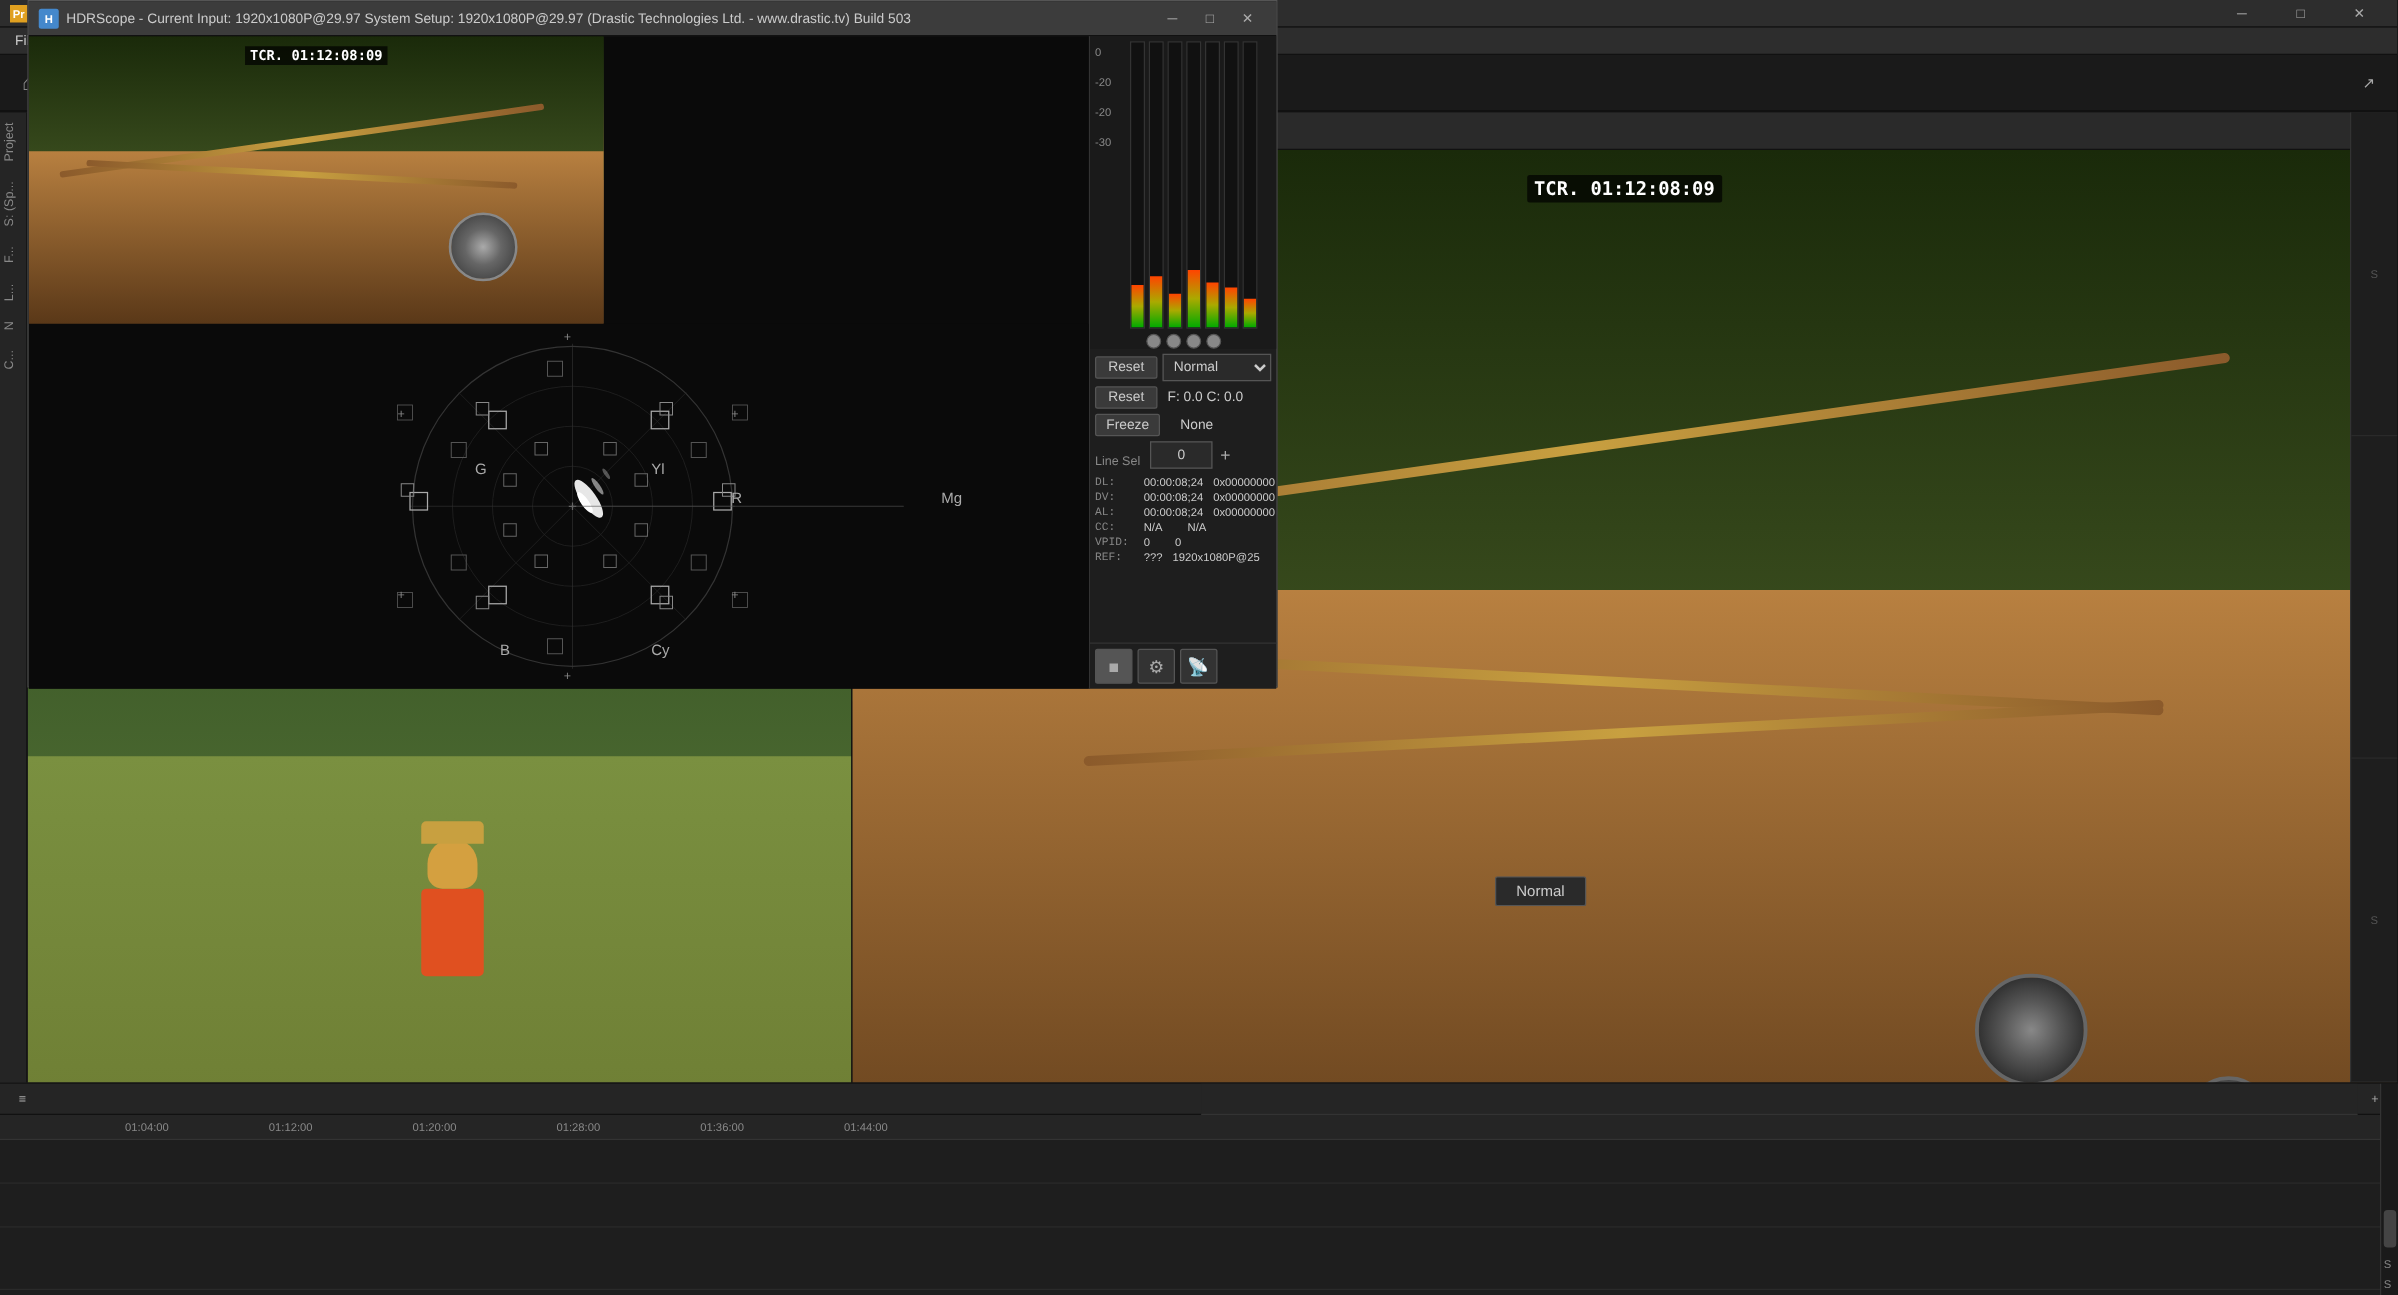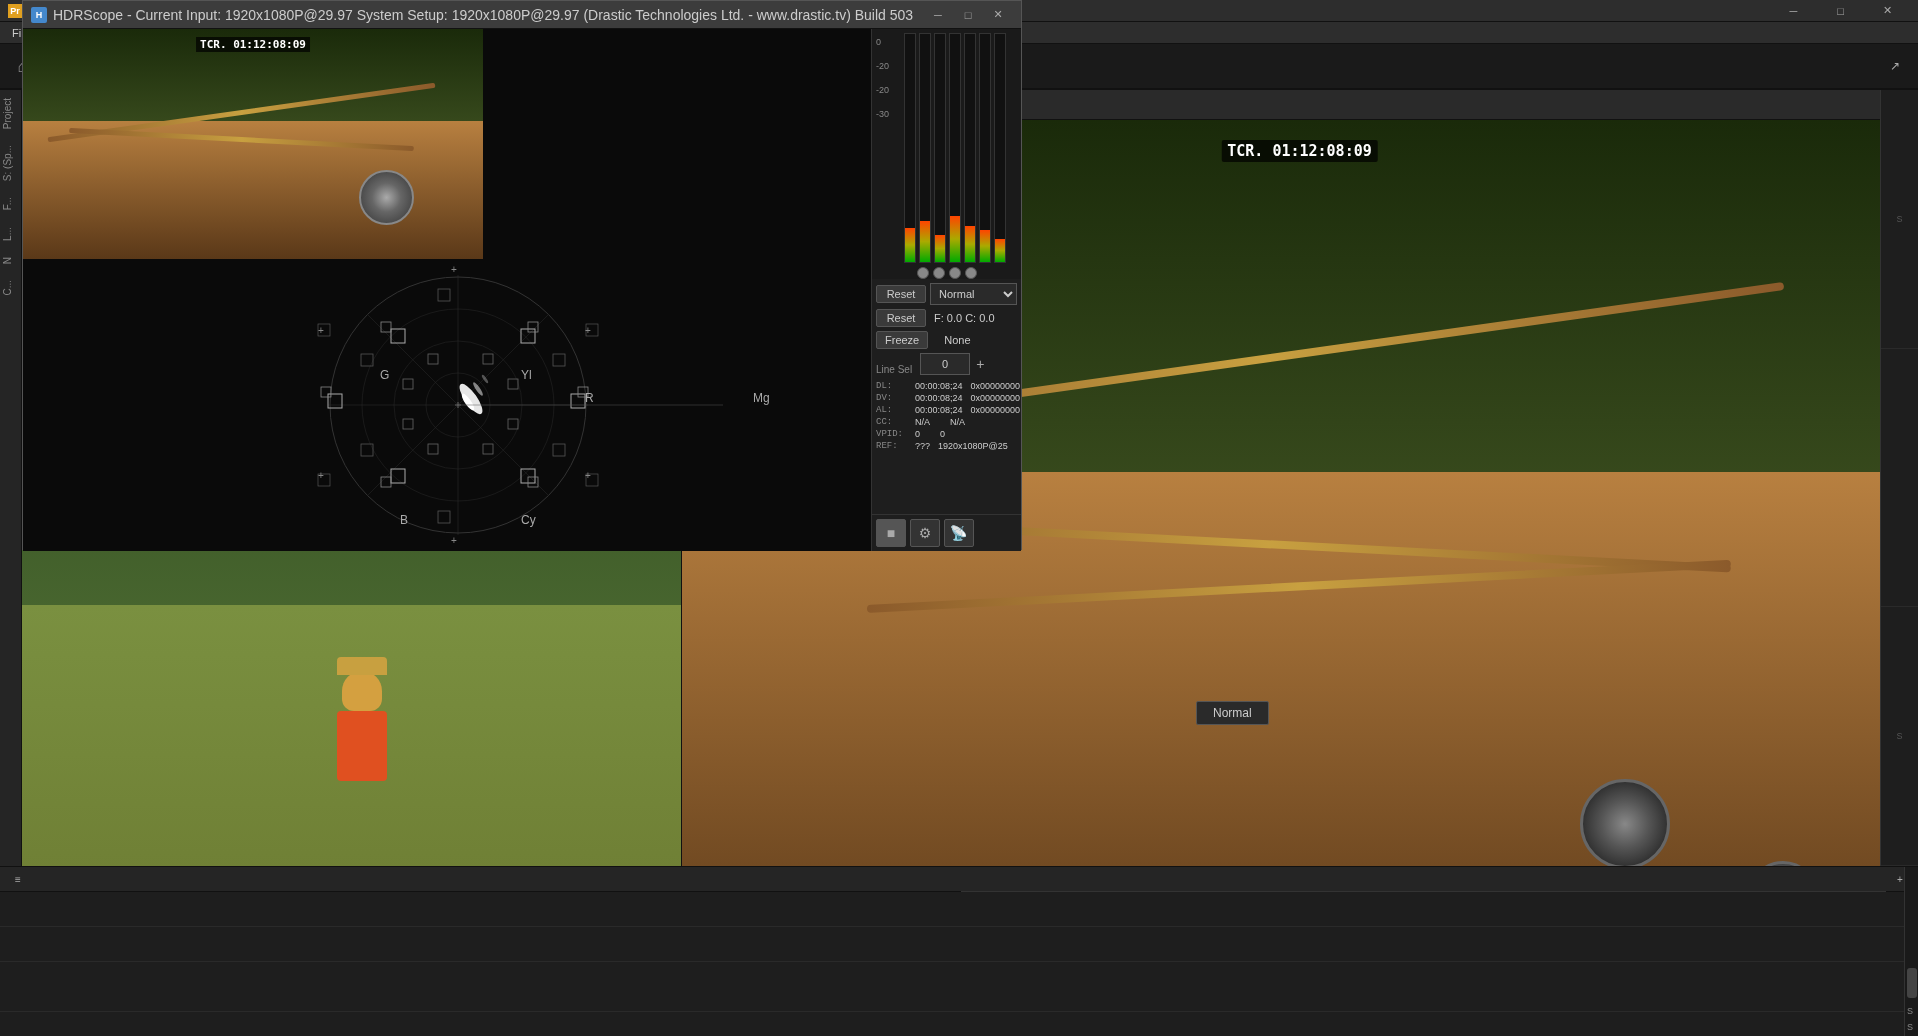--- a/index.html
+++ b/index.html
@@ -328,21 +328,21 @@
       border-radius: 2px;
       margin-right: 6px;
       display: flex;
       align-items: center;
       justify-content: center;
       font-size: 9px;
       color: white;
       font-weight: bold;
     }
     #hdrscope-title {
-      font-size: 14px;
+      font-size: 11px;
       color: #ccc;
       flex: 1;
     }
     .hdr-win-btn {
       width: 30px;
       height: 20px;
       background: transparent;
       border: none;
       color: #aaa;
       cursor: pointer;
@@ -1053,20 +1053,31 @@
 
 <div id="timeline-area">
   <div id="timeline-header">
     <button class="tl-ctrl-btn">≡</button>
     <div style="flex:1;"></div>
     <div id="tl-ruler" style="flex:1;position:relative;height:25px;overflow:hidden;">
     </div>
     <button class="tl-ctrl-btn" style="margin-left:auto;">+</button>
   </div>
 
+  <div style="height:20px;background:#252525;border-bottom:1px solid #333;display:flex;align-items:center;overflow:hidden;padding:0 100px;">
+
+    <div style="display:flex;gap:80px;font-size:9px;color:#888;">
+      <span>01:04:00</span>
+      <span>01:12:00</span>
+      <span>01:20:00</span>
+      <span>01:28:00</span>
+      <span>01:36:00</span>
+      <span>01:44:00</span>
+    </div>
+  </div>
 
   <div id="tl-tracks-area">
     <div class="tl-track"></div>
     <div class="tl-track"></div>
     <div class="tl-track" style="height:50px;"></div>
   </div>
 
   <div style="position:absolute;right:0;top:0;bottom:0;width:14px;background:#1a1a1a;border-left:1px solid #333;">
     <div style="width:10px;height:30px;background:#444;border-radius:3px;position:absolute;top:60%;left:2px;"></div>
 

